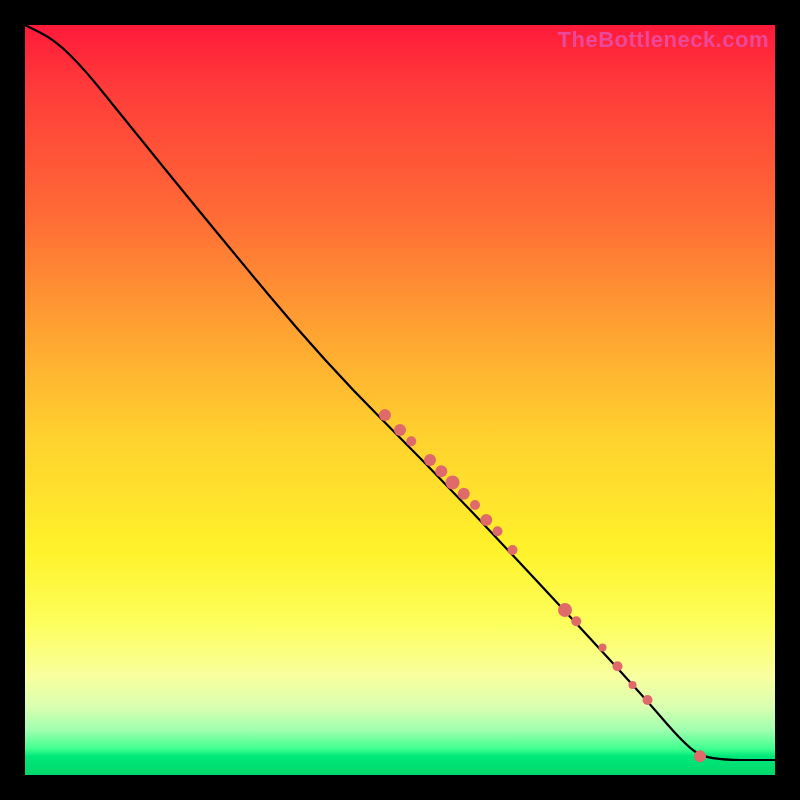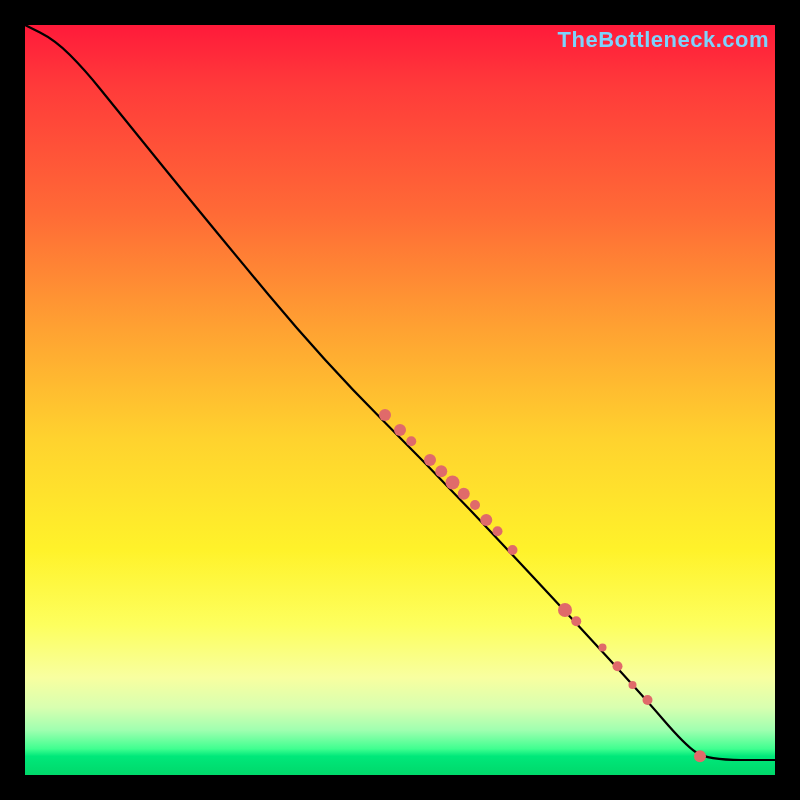--- a/index.html
+++ b/index.html
@@ -40,21 +40,21 @@
       #a0ffb0 94%,
       #40ff90 96.5%,
       #00e87a 97.5%,
       #00d86a 100%
     );
   }
   .watermark {
     position: absolute;
     top: 2px;
     right: 6px;
-    color: #7dd3fc;
+    color: #ec4899;
     font-size: 22px;
     font-weight: bold;
     letter-spacing: 0.5px;
     user-select: none;
   }
   svg.curve {
     position: absolute;
     left: 0;
     top: 0;
     width: 750px;

